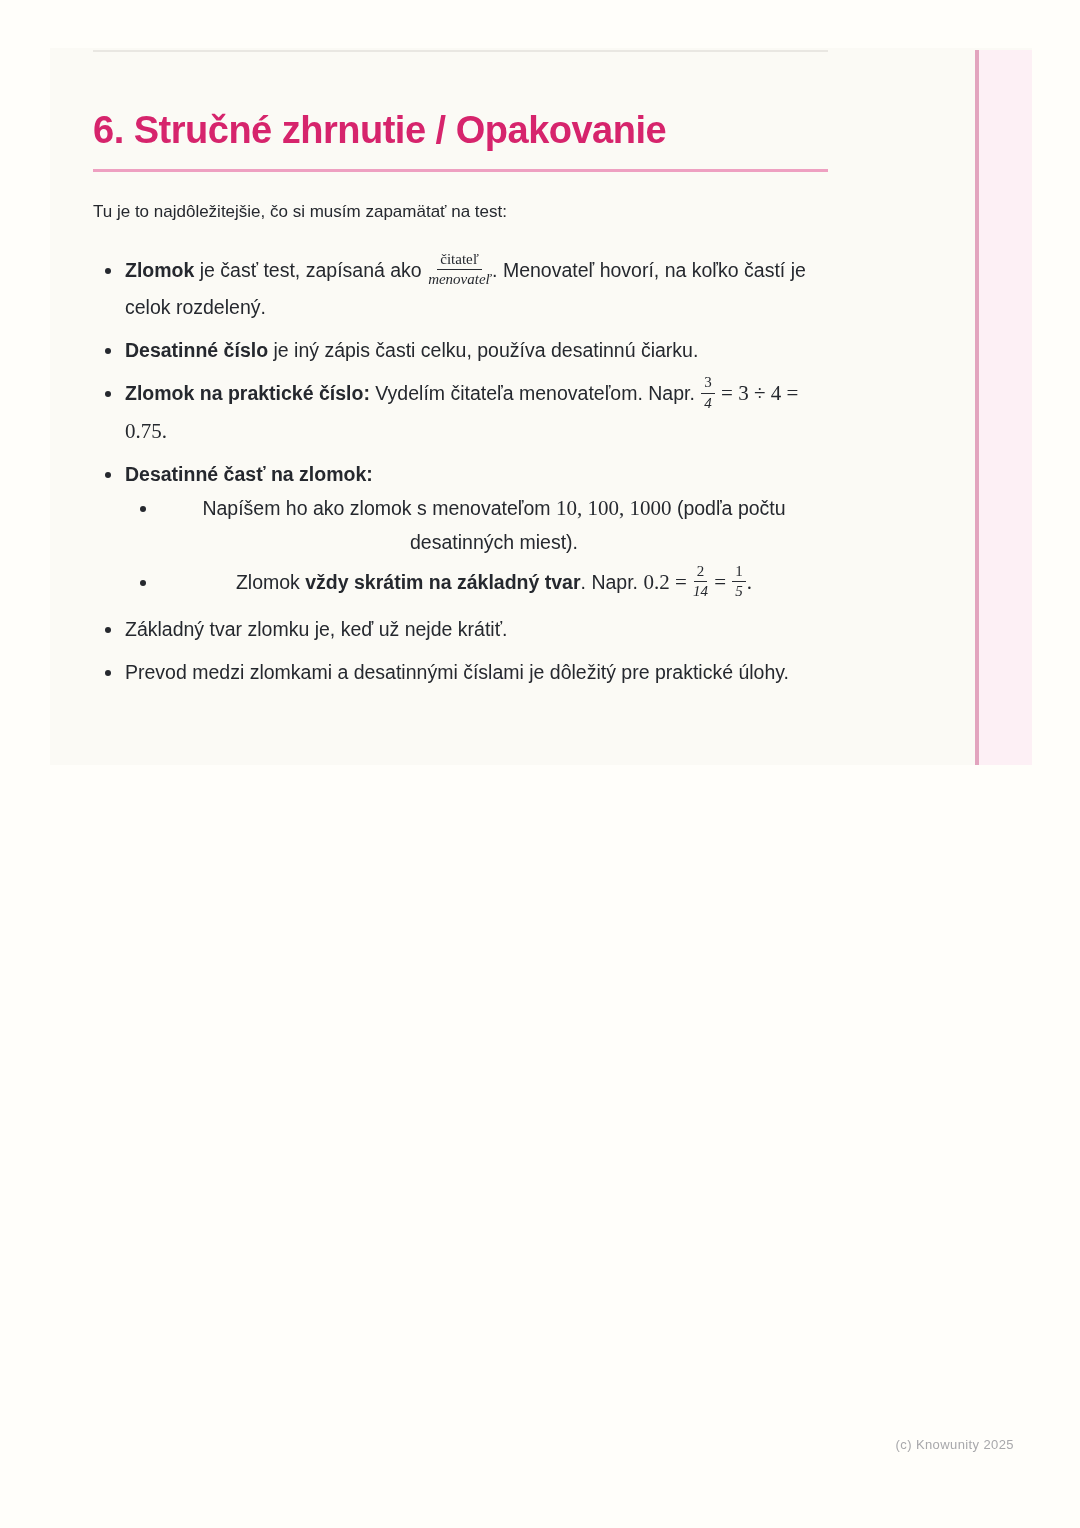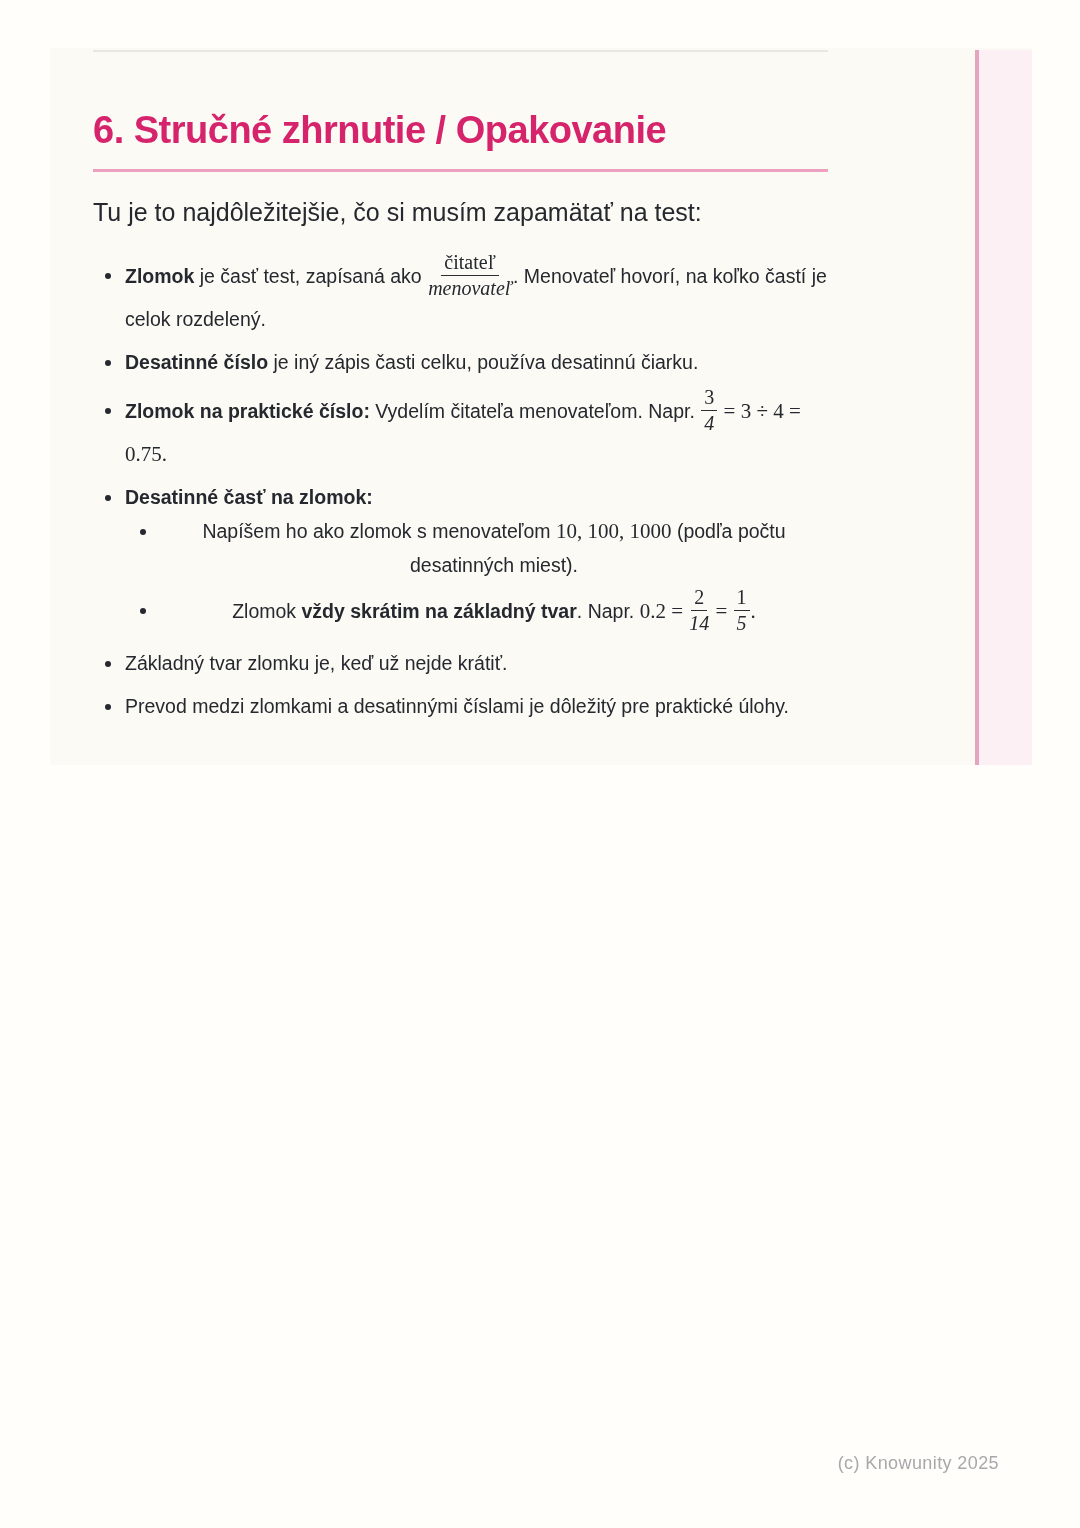--- a/index.html
+++ b/index.html
@@ -56,21 +56,21 @@
     line-height: 1.1;
   }
   .title-rule {
     margin-top: 17px;
     width: 735px;
     height: 3px;
     background: var(--title-rule, #eea0c1);
   }
   .intro {
     margin-top: 28px;
-    font-size: 25px;
+    font-size: 17px;
     line-height: 24px;
   }
   ul.summary-list {
     margin: 29px 0 0 0;
     padding: 0 0 0 31px;
     list-style: disc;
   }
   ul.summary-list li {
     font-size: 19.5px;
     line-height: 34px;
@@ -90,41 +90,40 @@
   .m {
     font-family: "Liberation Serif", serif;
     font-size: 21px;
   }
   .frac {
     display: inline-flex;
     flex-direction: column;
     align-items: center;
     vertical-align: middle;
     font-family: "Liberation Serif", serif;
-    font-size: 20px;
+    font-size: 15px;
     line-height: 1.15;
     transform: translateY(-2px);
     margin: 0 1px;
   }
   .frac .num {
     border-bottom: 1.5px solid #2a2d33;
     padding: 0 3px 1px 3px;
   }
   .frac .den {
     padding-top: 1px;
     font-style: italic;
   }
   .footer-copyright {
     position: absolute;
     top: 1437px;
-    right: 81px;
-    font-size: 18px;
+    right: 66px;
+    font-size: 13px;
     letter-spacing: 0.4px;
     color: var(--footer-text, #a8a8ab);
-    margin-top: 16px;
   }
 </style>
 </head>
 <body style="--accent: #d6246c; --title-rule: #eea0c1; --stripe-border: #e2a4be; --stripe-fill: #fdf0f5; --card-bg: #fbfaf5; --page-bg: #fffefa; --text: #25282e; --footer-text: #a8a8ab; --top-divider: #e9e7e2;">
 
 <div class="card">
   <div class="top-divider"></div>
   <div class="side-stripe"></div>
   <div class="content">
     <h1 class="page-title">6. Stručné zhrnutie / Opakovanie</h1>

